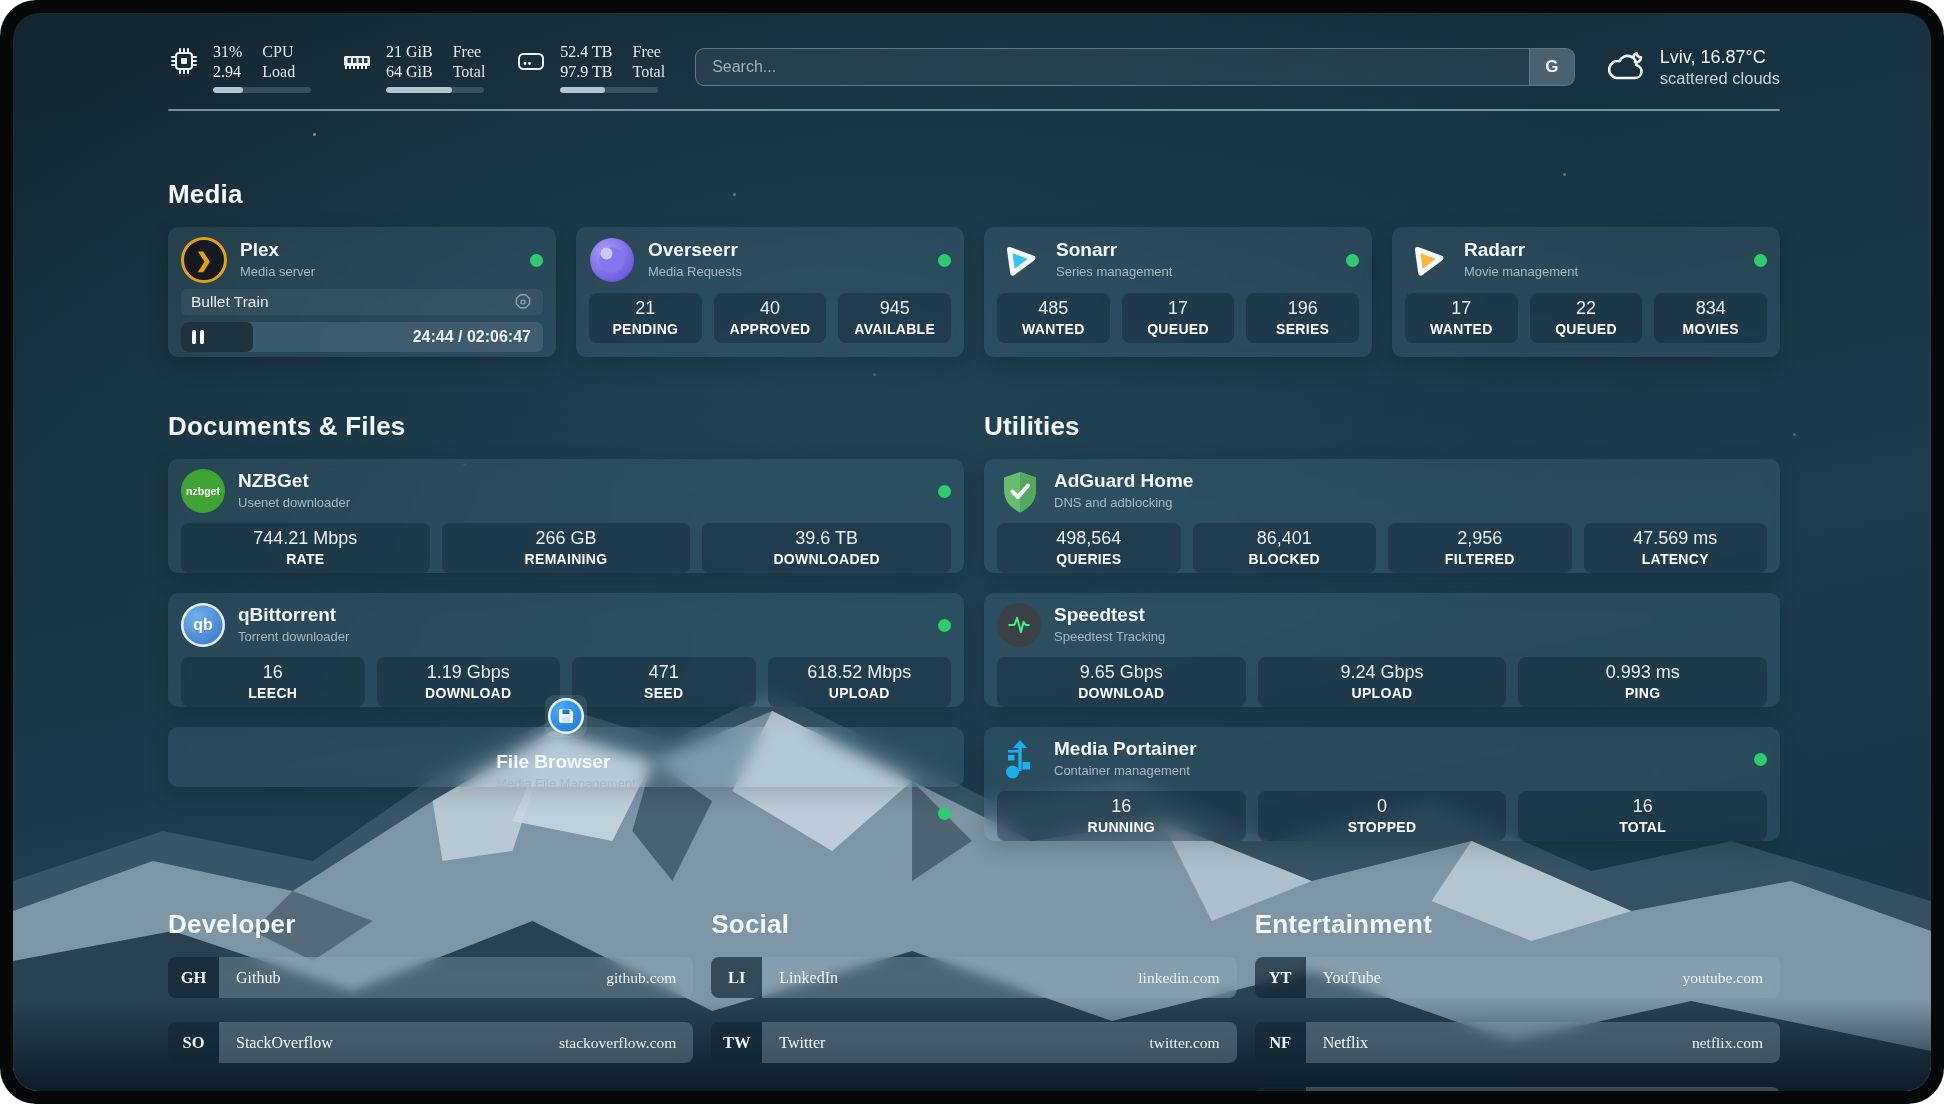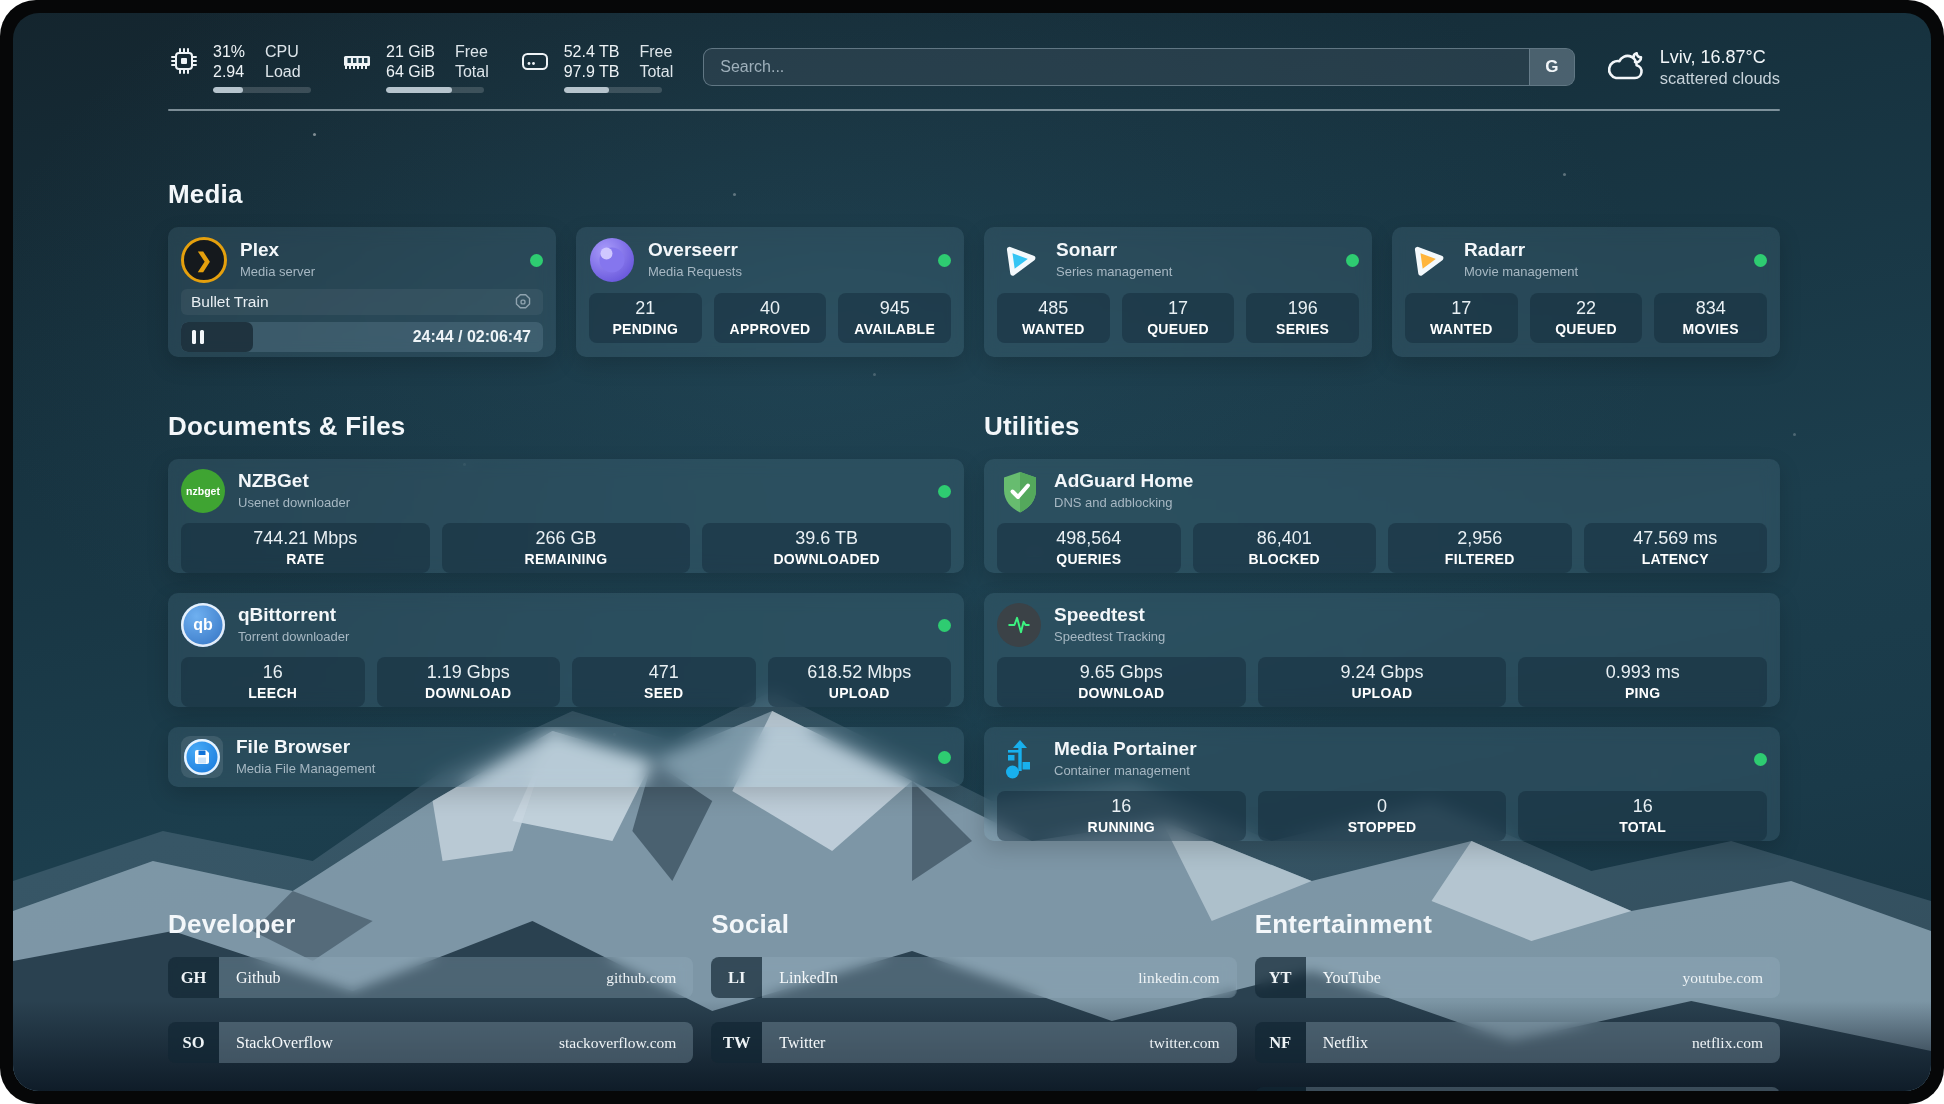--- a/index.html
+++ b/index.html
@@ -17,21 +17,21 @@
       720px 420px rgba(255,255,255,.28), 1480px 300px rgba(255,255,255,.22),
       1040px 520px rgba(255,255,255,.22), 300px 600px rgba(255,255,255,.22),
       60px 180px rgba(255,255,255,.25), 1340px 640px rgba(255,255,255,.2),
       560px 240px rgba(255,255,255,.2), 1660px 120px rgba(255,255,255,.25);}
   .mountains{position:absolute;bottom:0;left:0;width:100%;height:470px;}
 
   .content{position:absolute;left:155px;width:1612px;top:0;color:#eef3f6;}
 
   
   .topbar{display:flex;align-items:center;padding-top:26px;height:56px;}
-  .tb-widgets{display:flex;gap:30px;}
+  .tb-widgets{display:flex;gap:30px;font-family:Liberation Serif, serif;}
   .widget{display:flex;align-items:flex-start;gap:13px;}
   .w-icon{width:32px;height:32px;flex:none;margin-top:3px;}
   .w-body{display:flex;flex-direction:column;}
   .w-rows{display:flex;gap:20px;}
   .w-col{display:flex;flex-direction:column;line-height:20px;font-size:16px;}
   .w-col .v{color:#eef3f6;}
   .w-col .l{color:#dde5ea;}
   .bar{margin-top:5px;height:6px;width:98px;border-radius:3px;background:rgba(255,255,255,0.16);overflow:hidden;}
   .bar .fill{height:100%;border-radius:3px;background:#b6c4cd;}
 
@@ -79,21 +79,21 @@
   .played{position:absolute;left:0;top:0;bottom:0;background:rgba(8,20,30,0.55);border-radius:7px;}
   .pause{position:absolute;left:11px;top:8px;display:flex;gap:4px;cursor:pointer;}
   .pause i{display:block;width:4px;height:14px;background:#f2f6f9;border-radius:1.5px;}
   .ptime{position:absolute;right:12px;top:0;line-height:30px;font-size:16px;font-weight:700;color:#eef4f7;}
 
   .two-col{display:grid;grid-template-columns:1fr 1fr;gap:0 20px;margin-top:36px;}
   .two-col .section-title{margin-bottom:16px;margin-top:16px;}
   .u-card{height:114px;padding:10px 13px;box-sizing:border-box;margin-bottom:20px;cursor:pointer;}
   .u-card .ci{width:44px;height:44px;}
   .flat-card{height:60px;display:flex;align-items:center;padding:0 13px;box-sizing:border-box;margin-bottom:20px;cursor:pointer;}
-  .flat-card .ch{width:100%;}
+  .flat-card .ch{width:100%;flex-direction:column;}
   .flat-card .ci{width:42px;height:42px;}
 
   
   .ic-circle{width:100%;height:100%;border-radius:50%;display:flex;align-items:center;justify-content:center;box-sizing:border-box;}
   .ic-plex{background:#15191d;border:3px solid #e5a00d;color:#e5a00d;font-weight:800;font-size:20px;}
   .ic-nzb{background:#3fa432;color:#fff;font-weight:700;font-size:10.5px;}
   .ic-qb{background:radial-gradient(circle at 35% 30%,#6fb0f0,#2f6fc0);color:#fff;font-weight:700;font-size:16px;
     box-shadow:inset 0 0 0 2.5px rgba(255,255,255,0.85);}
   .fb-wrap{width:100%;height:100%;border-radius:9px;background:rgba(255,255,255,0.10);
     display:flex;align-items:center;justify-content:center;}

